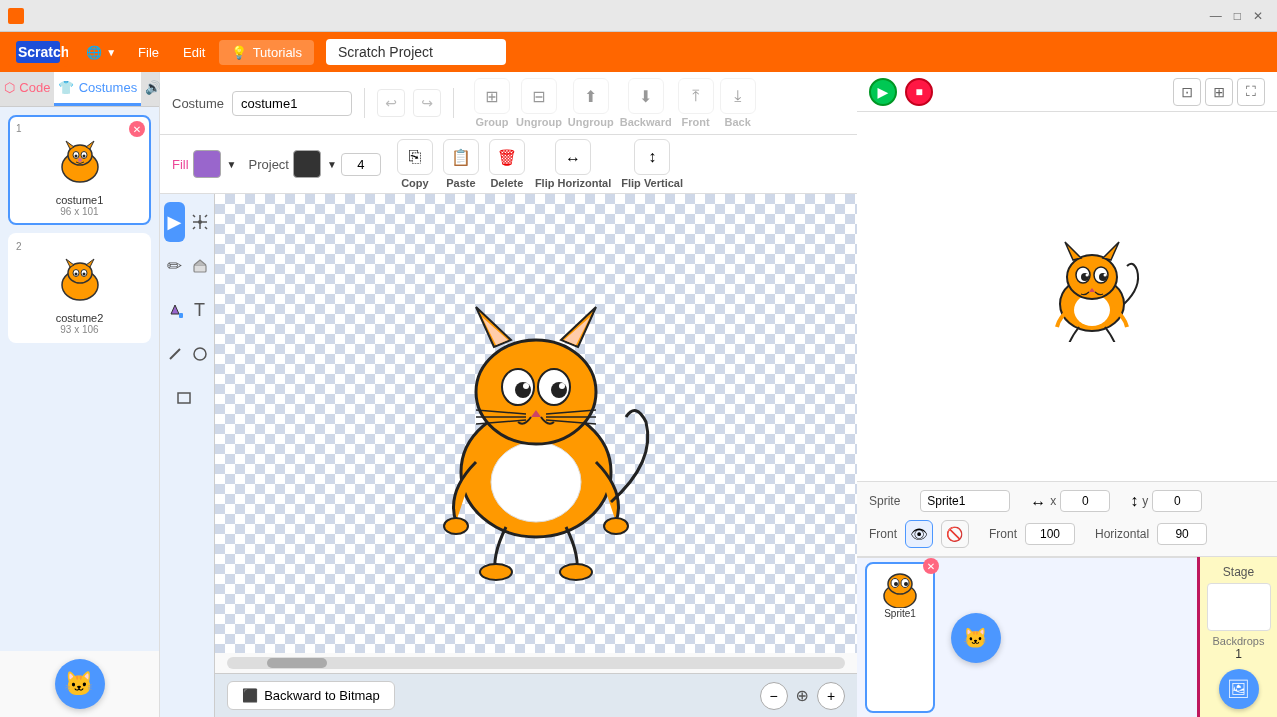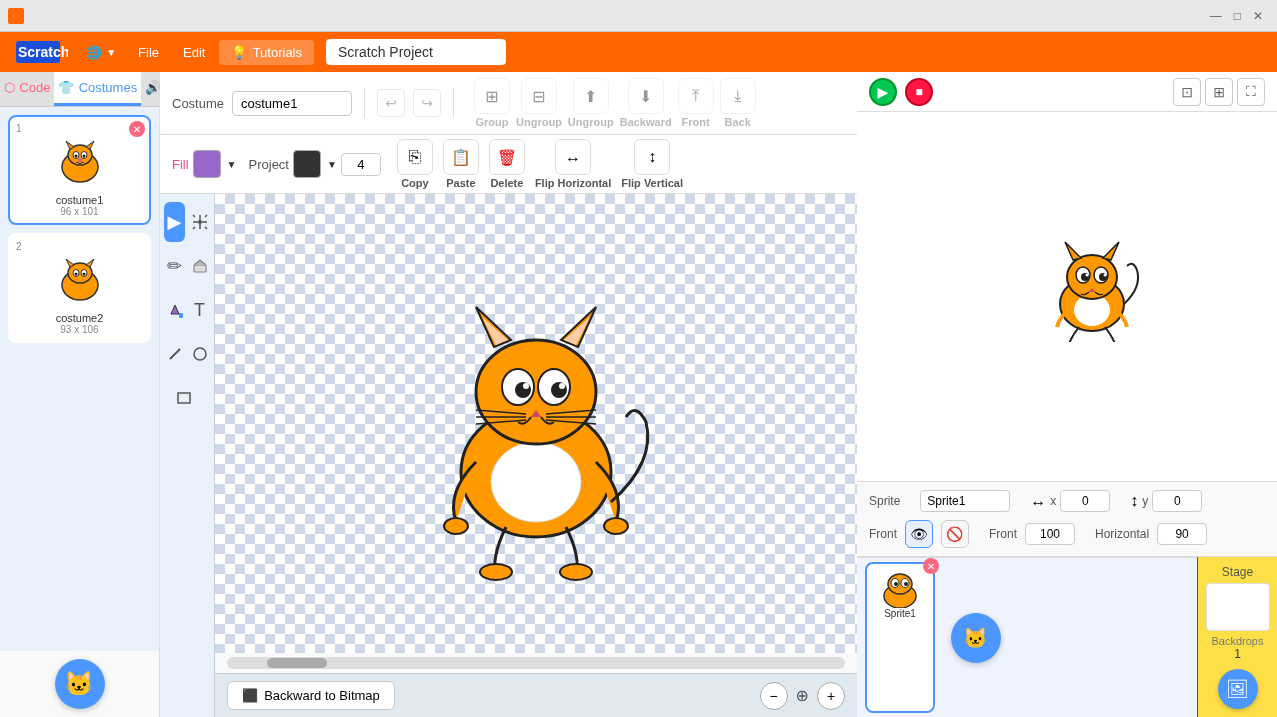--- a/index.html
+++ b/index.html
@@ -491,22 +491,22 @@
       justify-content: center;
       font-size: 10px;
       color: white;
       cursor: pointer;
     }
     .sprite-thumb .sprite-name { font-size: 10px; text-align: center; color: #333; }
 
     
     #stage-panel-right {
       width: 80px;
-      background: #fde047;
-      border-left: 1px solid #be185d;
+      background: #fef9c3;
+      border-left: 3px solid #be185d;
       display: flex;
       flex-direction: column;
       align-items: center;
       padding: 8px;
     }
     .stage-label { font-size: 12px; color: #555; margin-bottom: 4px; }
     .stage-mini {
       width: 64px;
       height: 48px;
       background: white;

